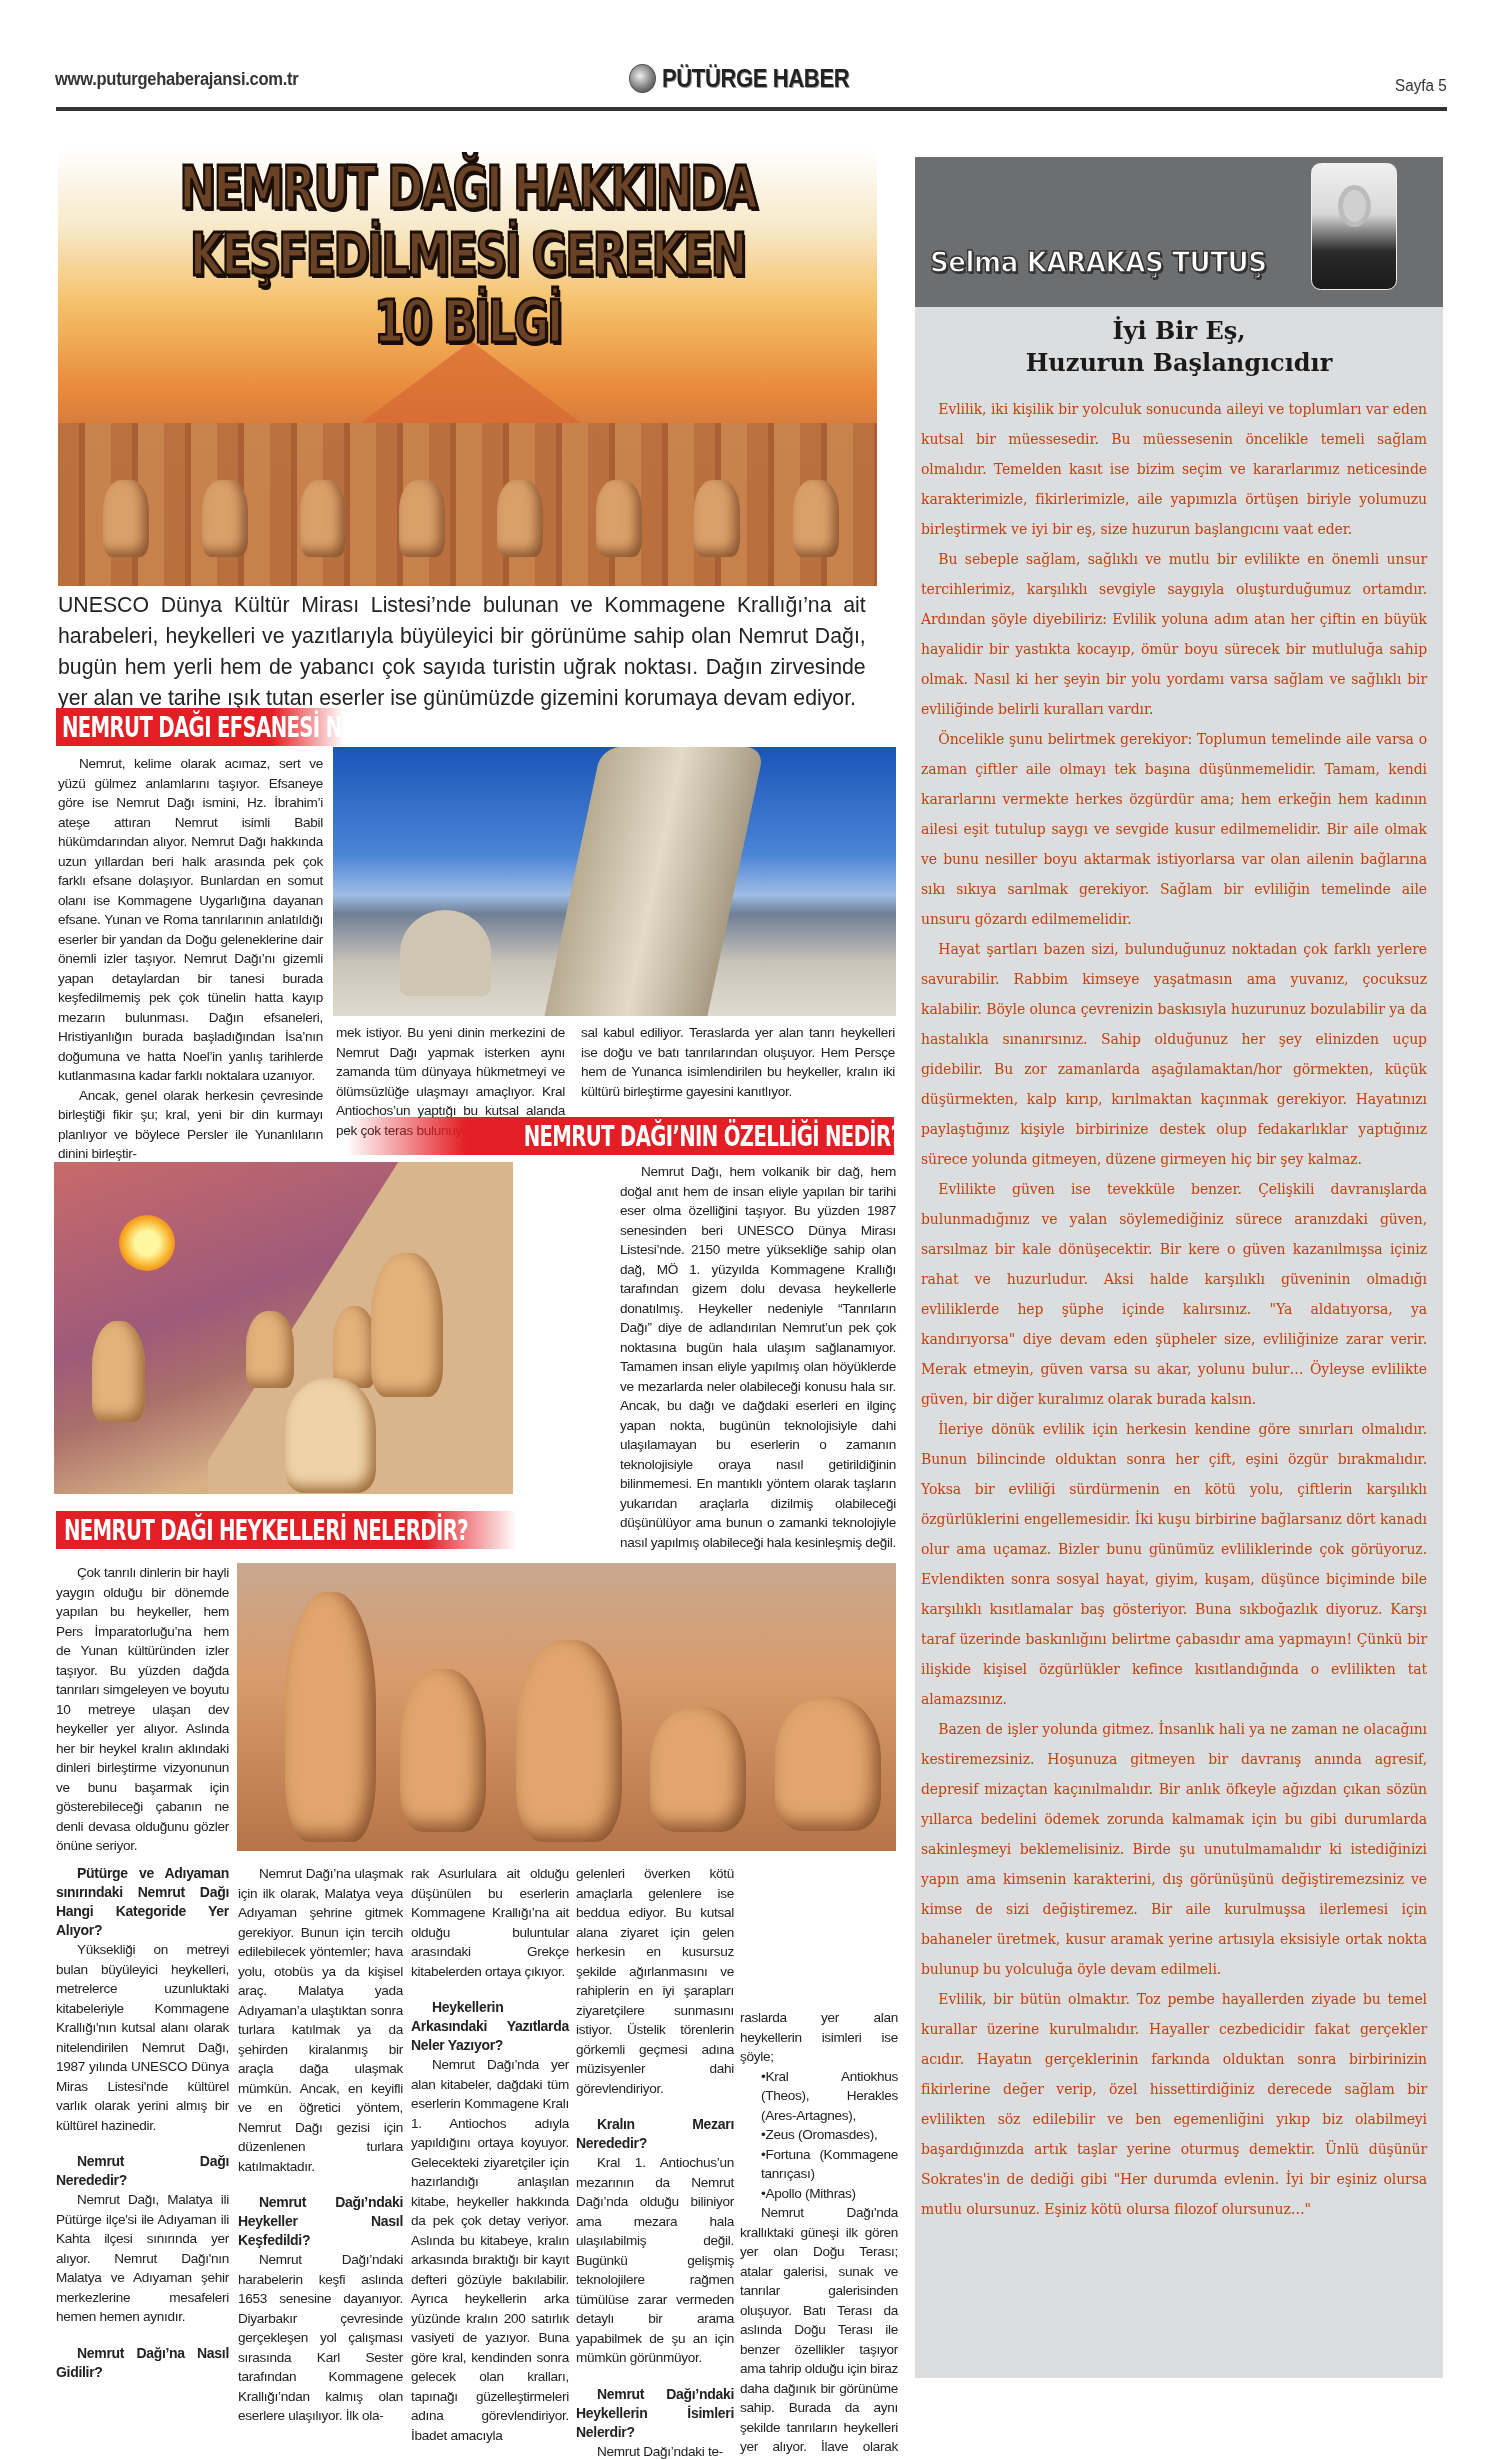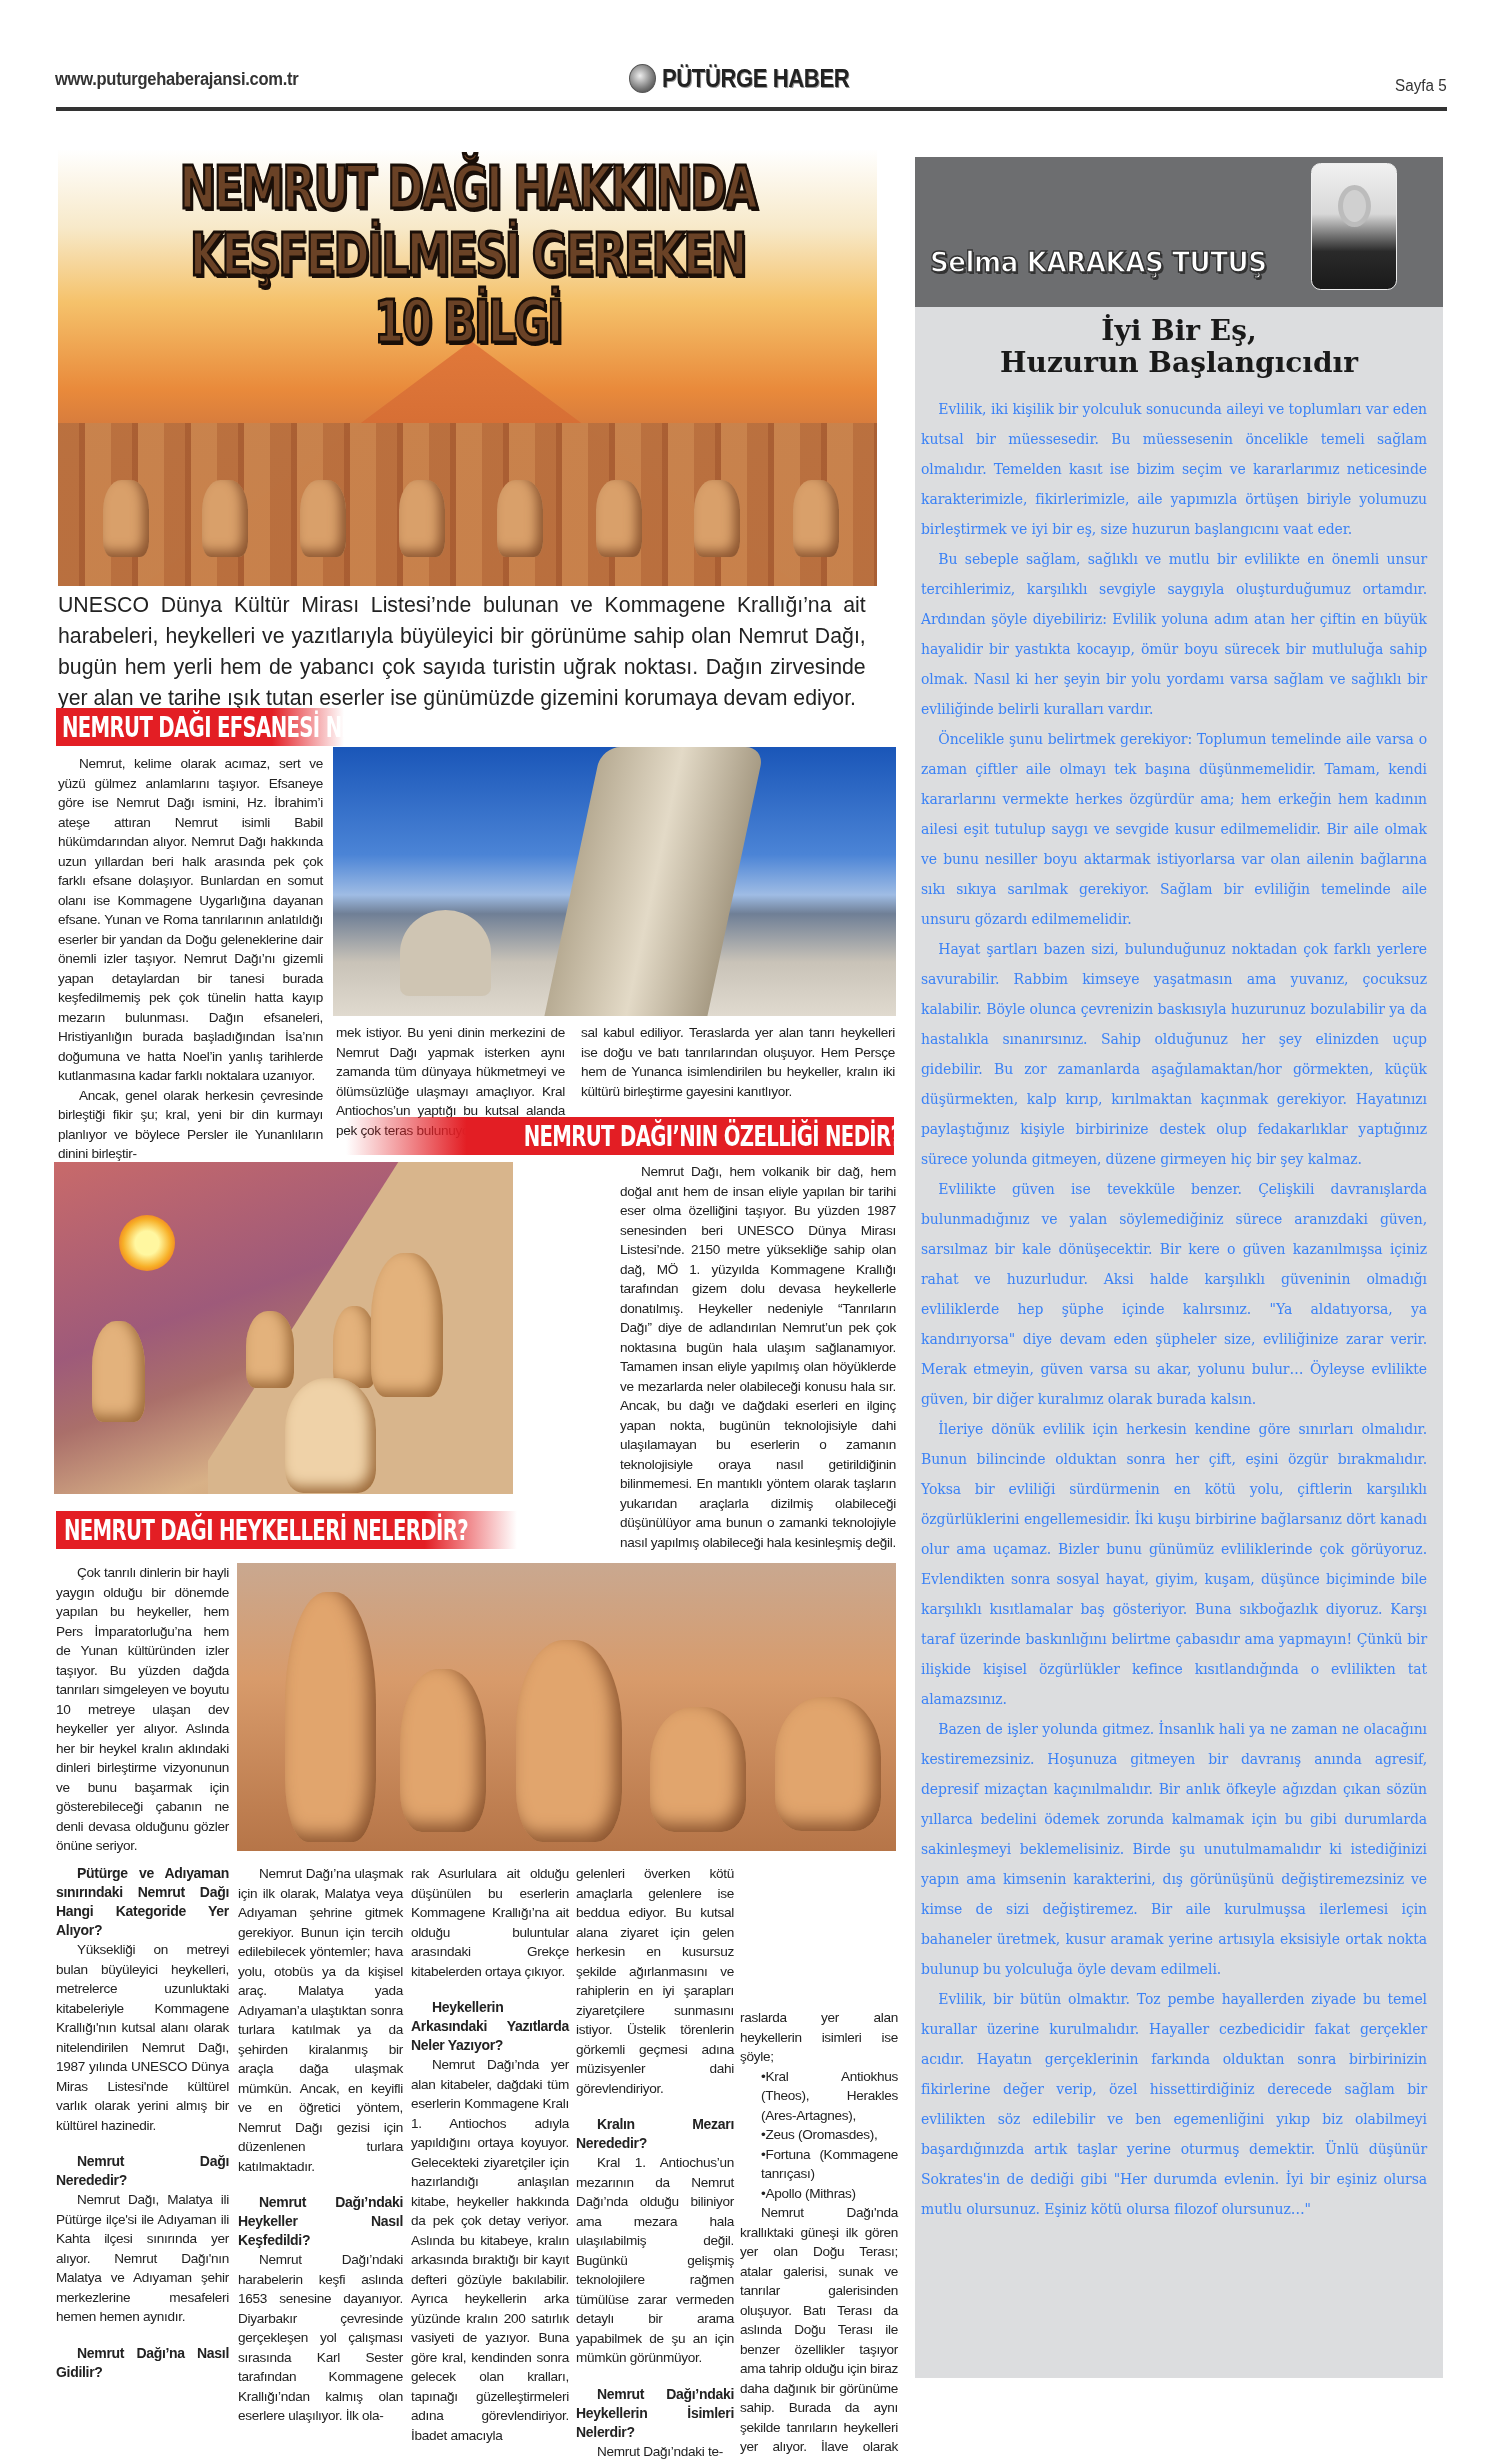--- a/index.html
+++ b/index.html
@@ -37,22 +37,22 @@
 .img-sunset .sun{position:absolute;left:65px;top:53px;width:56px;height:56px;border-radius:50%;background:radial-gradient(circle,#fff7a0 30%,#f7b028 60%,#e23a1a 100%)}
 .img-sunset .mtn{position:absolute;left:154px;top:0;width:307px;height:332px;background:#d8b58c;clip-path:polygon(100% 0,100% 100%,0 100%,0 90%,62% 0)}
 .img-sunset .hd{position:absolute;background:#e3b27c;border-radius:45% 45% 20% 20%;box-shadow:inset -5.8px -5.8px 13.4px #9c6a3a}
 .img-statues{left:237px;top:1563px;width:659px;height:288px;background:linear-gradient(180deg,#c9a890 0%,#d89b6b 40%,#b67548 100%);overflow:hidden}
 .img-statues .hd{position:absolute;background:#e1a56d;border-radius:45% 45% 25% 25%;box-shadow:inset -7.7px -7.7px 17.3px #8c5530}
 .col-box{left:915px;top:157px;width:528px;height:2221px;background:#dcdddf}
 .col-top{left:915px;top:157px;width:528px;height:150px;background:#6d6e70}
 .col-photo{left:1311px;top:163px;width:86px;height:127px;border:1.9px solid #eee;border-radius:9.6px;background:linear-gradient(180deg,#f1f1f1 0%,#d8d8d8 40%,#2a2a2a 70%,#1a1a1a 100%);overflow:hidden}
 .col-photo .face{position:absolute;left:26px;top:21px;width:33px;height:42px;border-radius:50%;background:#d0d0d0;border:5.8px solid #bcbcbc}
 .col-author{left:930px;top:245px;font-family:"DejaVu Sans",sans-serif;font-weight:bold;font-size:29px;color:#fff;letter-spacing:-0.5px;-webkit-text-stroke:1.4px #333;text-shadow:1.9px 1.9px 0 #333;transform:scaleX(0.9);transform-origin:left}
-.col-title{left:915px;top:315px;width:528px;text-align:center;font-family:"DejaVu Serif",serif;font-weight:bold;font-size:28px;line-height:32px;color:#1a1a1a}
-.col-text{left:921px;top:394px;width:506px;font-family:"DejaVu Serif",serif;font-size:14px;line-height:30px;text-align:justify;color:#3b82f6;letter-spacing:-0.1px}
+.col-title{left:915px;top:315px;width:528px;text-align:center;font-family:"DejaVu Serif",serif;font-weight:bold;font-size:24px;line-height:32px;color:#1a1a1a}
+.col-text{left:921px;top:394px;width:506px;font-family:"DejaVu Serif",serif;font-size:14px;line-height:30px;text-align:justify;color:#c2410c;letter-spacing:-0.1px}
 .col-text p{text-indent:17.3px}
 </style>
 </head>
 <body>
 
 <div class="abs hdr-url">www.puturgehaberajansi.com.tr</div>
 <div class="abs hdr-logo">
   <span class="logo-mark"></span>
   <span class="logo-text">PÜTÜRGE HABER</span>
 </div>

